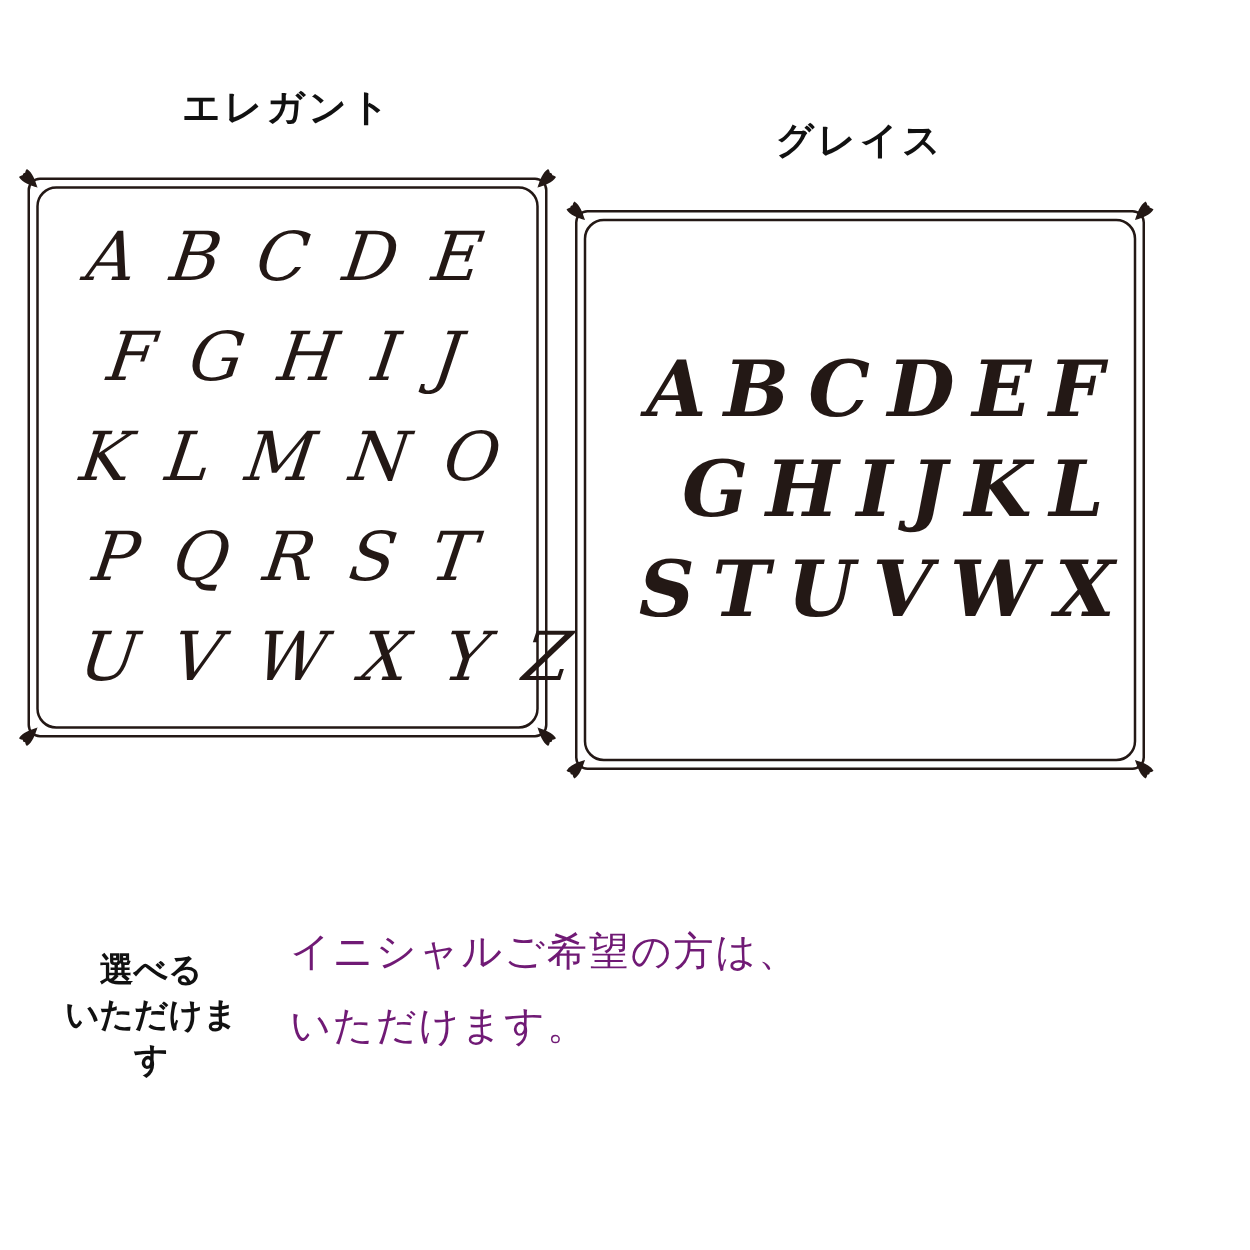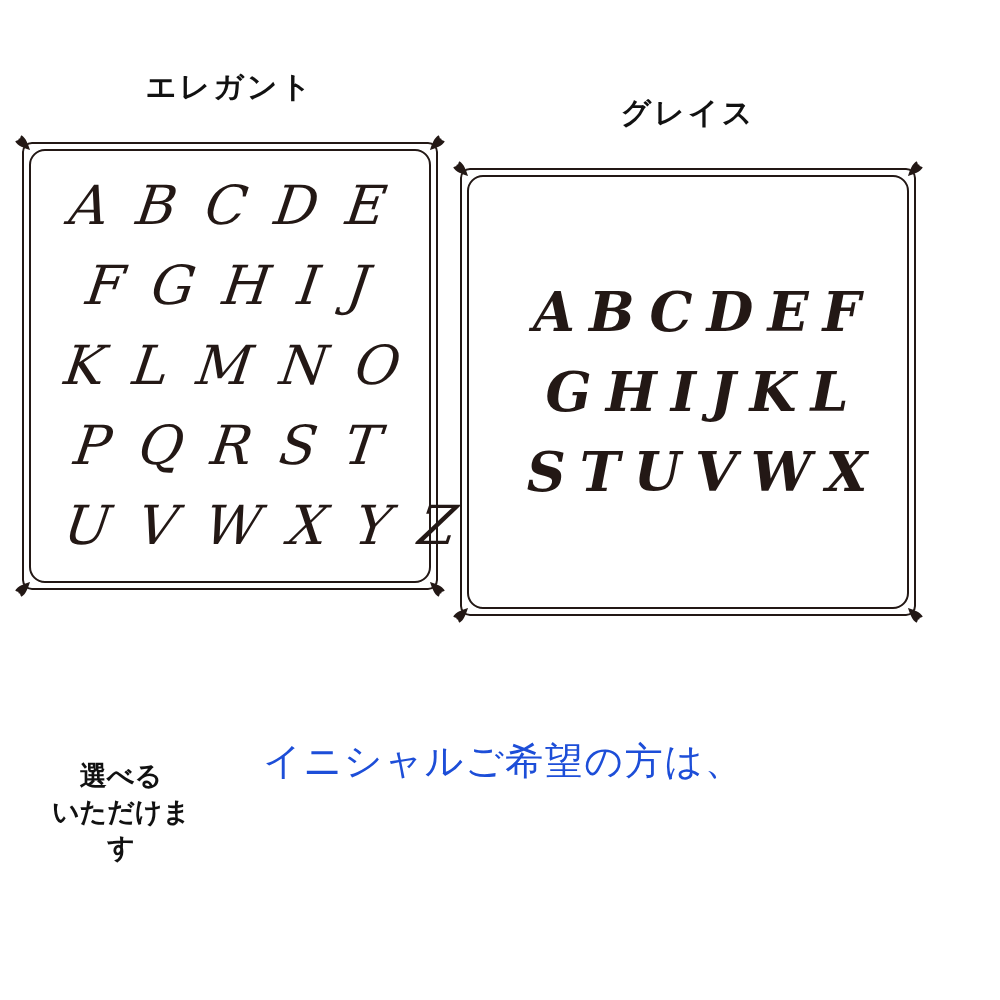--- a/index.html
+++ b/index.html
@@ -70,23 +70,23 @@
   }
   .sample.elegant .abc-row {
     text-align: center;
     font-size: 54px;
     letter-spacing: 28px;
     text-indent: 24px;
     transform: skewX(-8deg);
     font-weight: normal;
   }
   .sample.grace .abc-row {
-    text-align: center;
+    text-align: right;
     padding-left: 32px;
-    font-size: 54px;
+    font-size: 62px;
     letter-spacing: 14px;
     font-weight: bold;
   }
 
   
   .note {
     display: flex;
     margin-top: 116px;
     padding-left: 50px;
   }
@@ -95,25 +95,25 @@
     text-align: center;
     font-weight: bold;
     font-size: 27px;
     line-height: 36px;
     padding-top: 2px;
     color: #111111;
     flex: none;
     margin-top: 24px;
   }
   .note-body {
-    margin-left: 71px;
-    font-size: 38px;
+    margin-left: 40px;
+    font-size: 32px;
     line-height: 59px;
     letter-spacing: 1.5px;
-    color: #1d4ed8;
+    color: #701a75;
   }
 </style>
 </head>
 <body>
 
 <div class="samples">
 
   <div class="sample elegant">
     <div class="sample-title">エレガント</div>
     <div class="frame">
@@ -180,14 +180,15 @@
 
 </div>
 
 <div class="note">
   <div class="note-label">
     <div>選べる</div>
     <div>いただけます</div>
   </div>
   <div class="note-body">
     <div>イニシャルご希望の方は、</div>
+    <div>いただけます。</div>
   </div>
 </div>
 
 </body></html>

